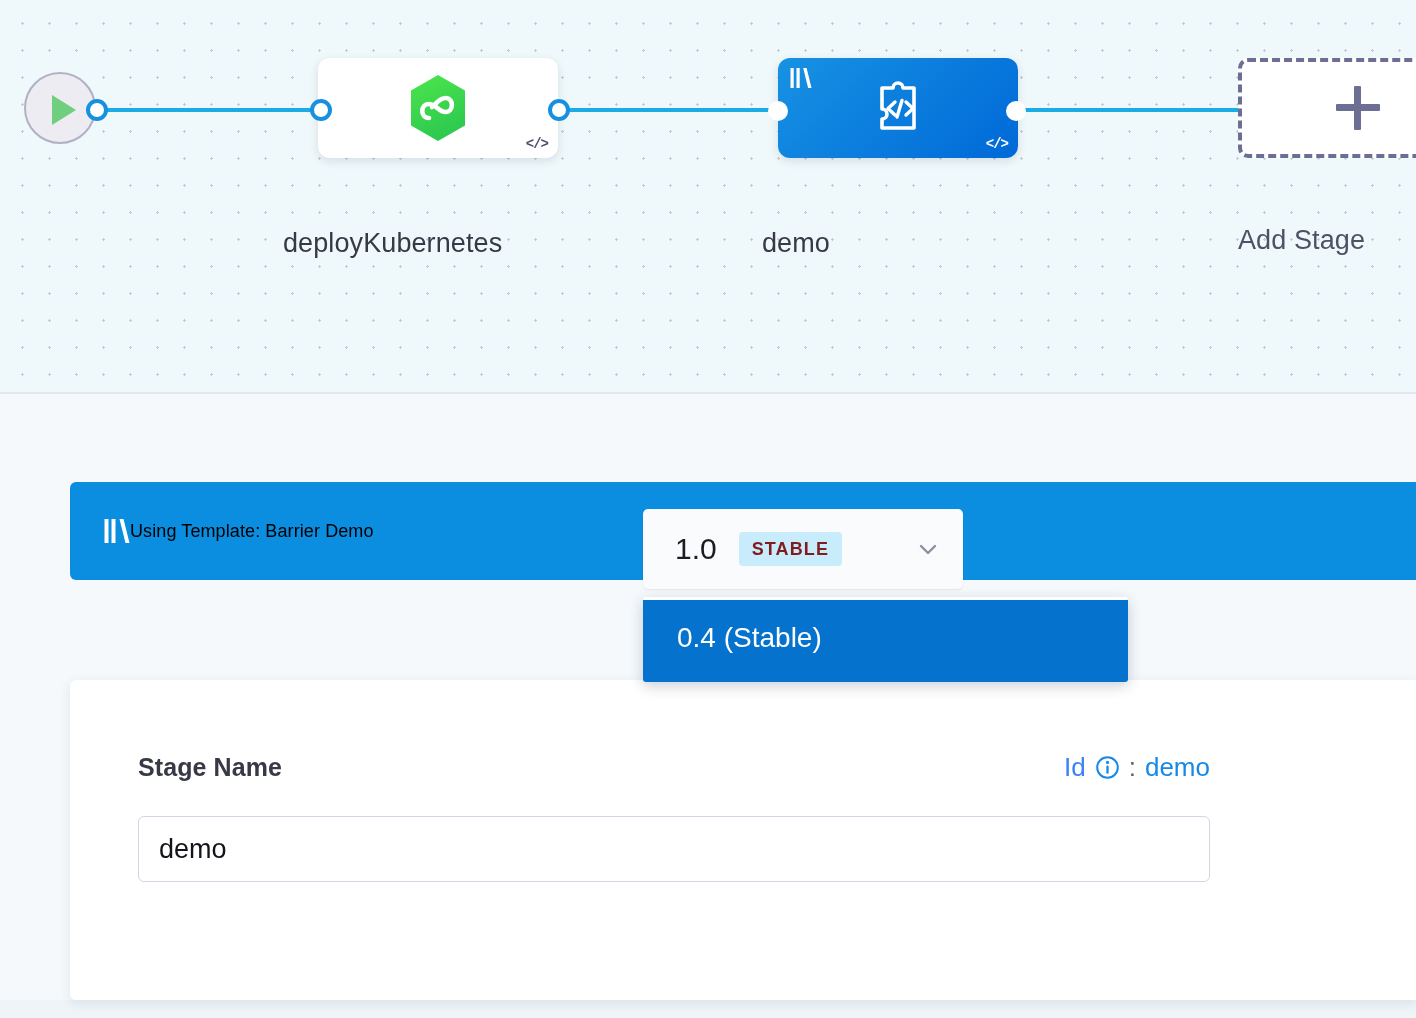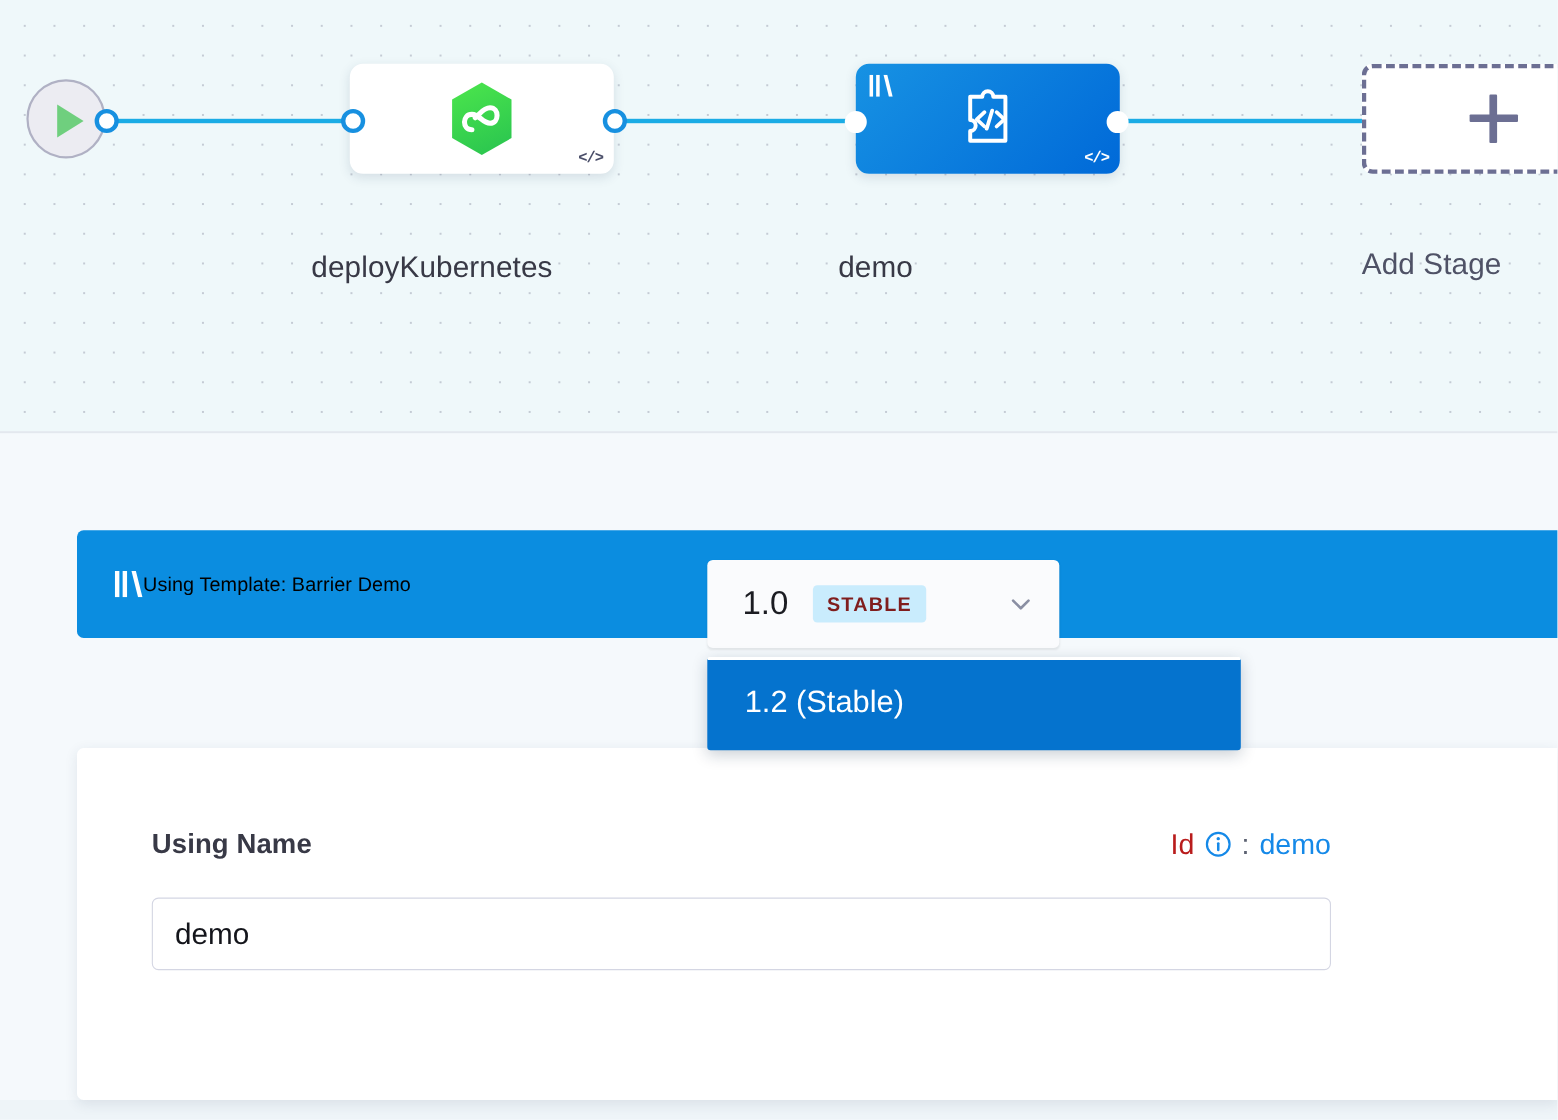--- a/index.html
+++ b/index.html
@@ -277,21 +277,21 @@
     font-weight: bold;
     color: #383946;
     letter-spacing: .1px;
   }
   #id-group {
     display: flex;
     align-items: center;
     font-size: 26px;
     gap: 9px;
   }
-  #id-key { color: #b91c1c; }
+  #id-key { color: #3b82f6; }
   #id-info-icon { width: 25px; height: 25px; display:inline-block; }
   #id-colon { color: #5c6272; }
   #id-value { color: #1589e8; }
 
   #stage-name-input {
     position: absolute;
     left: 68px; top: 136px;
     width: 1072px; height: 66px;
     border: 1px solid #d4d6e3;
     border-radius: 6px;
@@ -382,27 +382,27 @@
 
 <div id="version-select">
   <span id="version-value">1.0</span>
   <span id="version-badge">STABLE</span>
   <svg id="version-caret" viewBox="0 0 26 26">
     <polyline points="6,10 13,17 20,10" fill="none" stroke="#8a8fa3" stroke-width="2.4" stroke-linecap="round" stroke-linejoin="round"></polyline>
   </svg>
 </div>
 
 <div id="version-menu">
-  <div class="menu-item">1.2 (Stable)</div>
+  <div class="menu-item">0.4 (Stable)</div>
 </div>
 
 <div id="detail-card">
 
   <div id="field-row">
-    <span id="stage-name-label">Using Name</span>
+    <span id="stage-name-label">Stage Name</span>
 
     <span id="id-group">
       <span id="id-key">Id</span>
       <svg id="id-info-icon" viewBox="0 0 25 25">
         <circle cx="12.5" cy="12.5" r="10.3" fill="none" stroke="#1589e8" stroke-width="2"></circle>
         <circle cx="12.5" cy="7.4" r="1.55" fill="#1589e8"></circle>
         <rect x="11.35" y="10.6" width="2.3" height="8.2" rx="1.1" fill="#1589e8"></rect>
       </svg>
       <span id="id-colon">:</span>
       <span id="id-value">demo</span>

